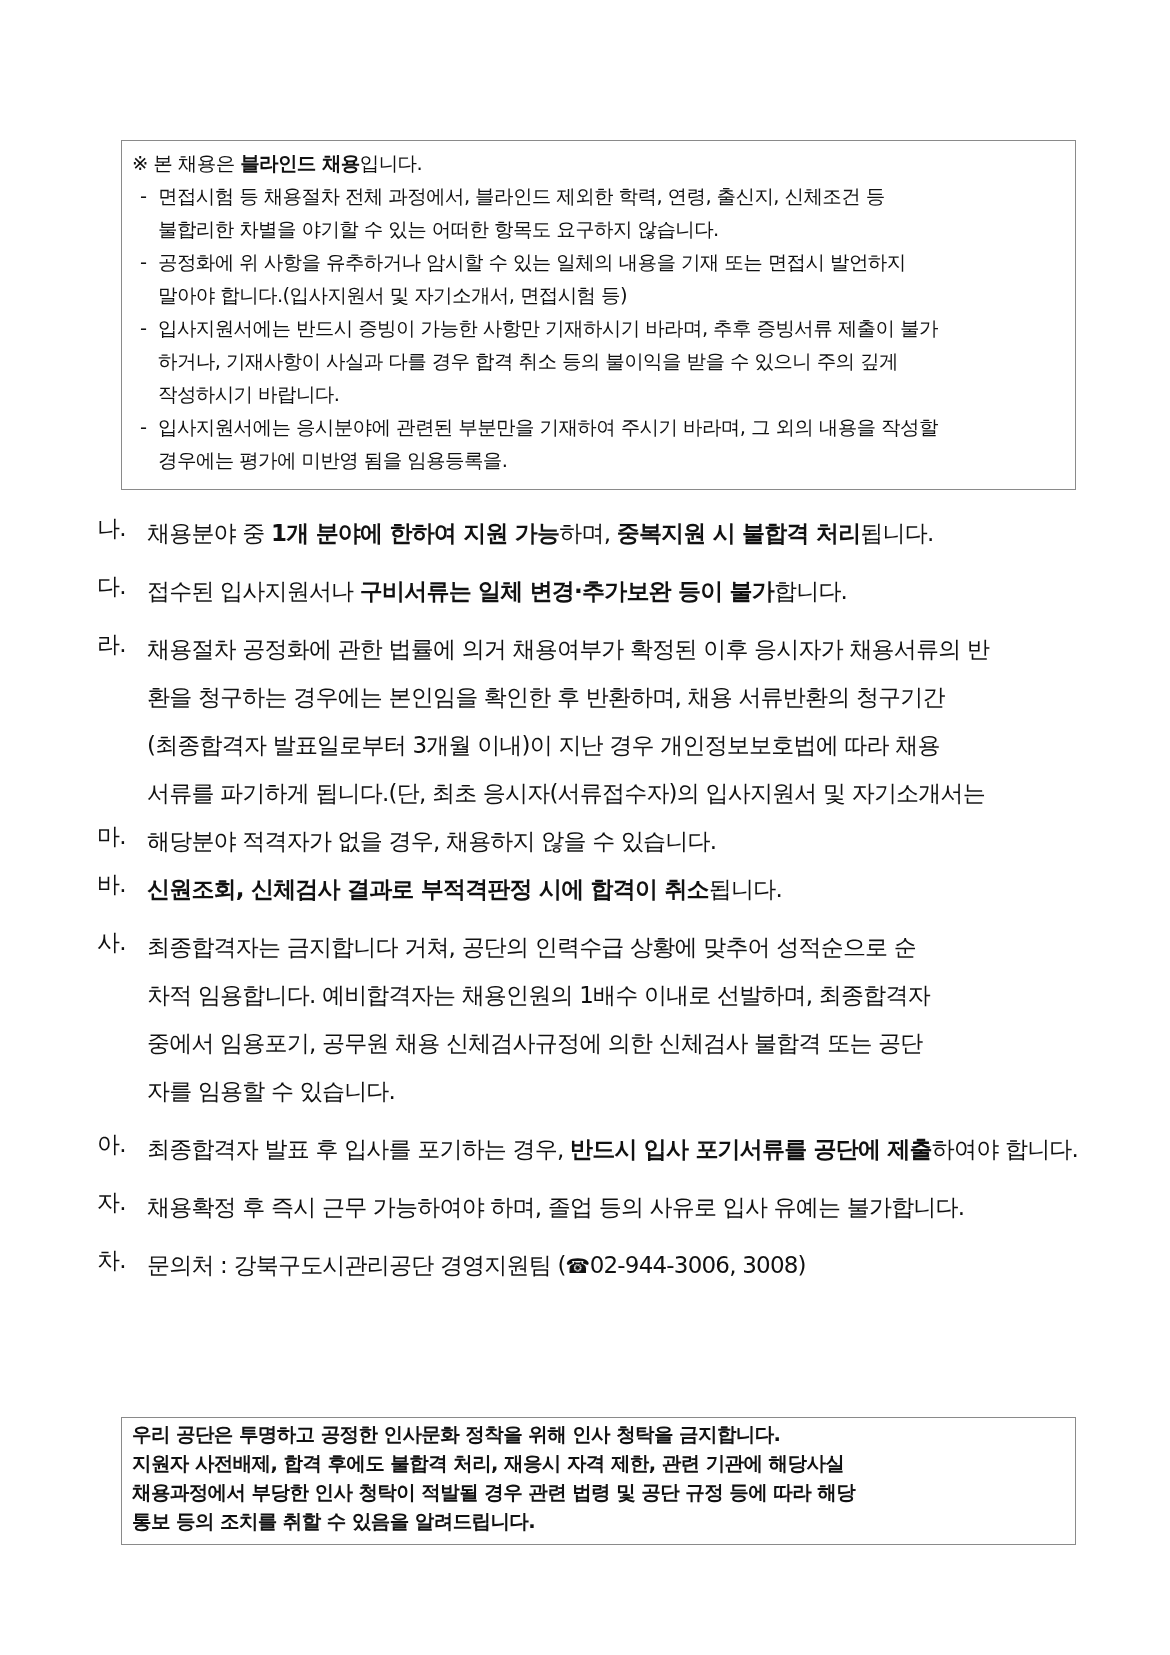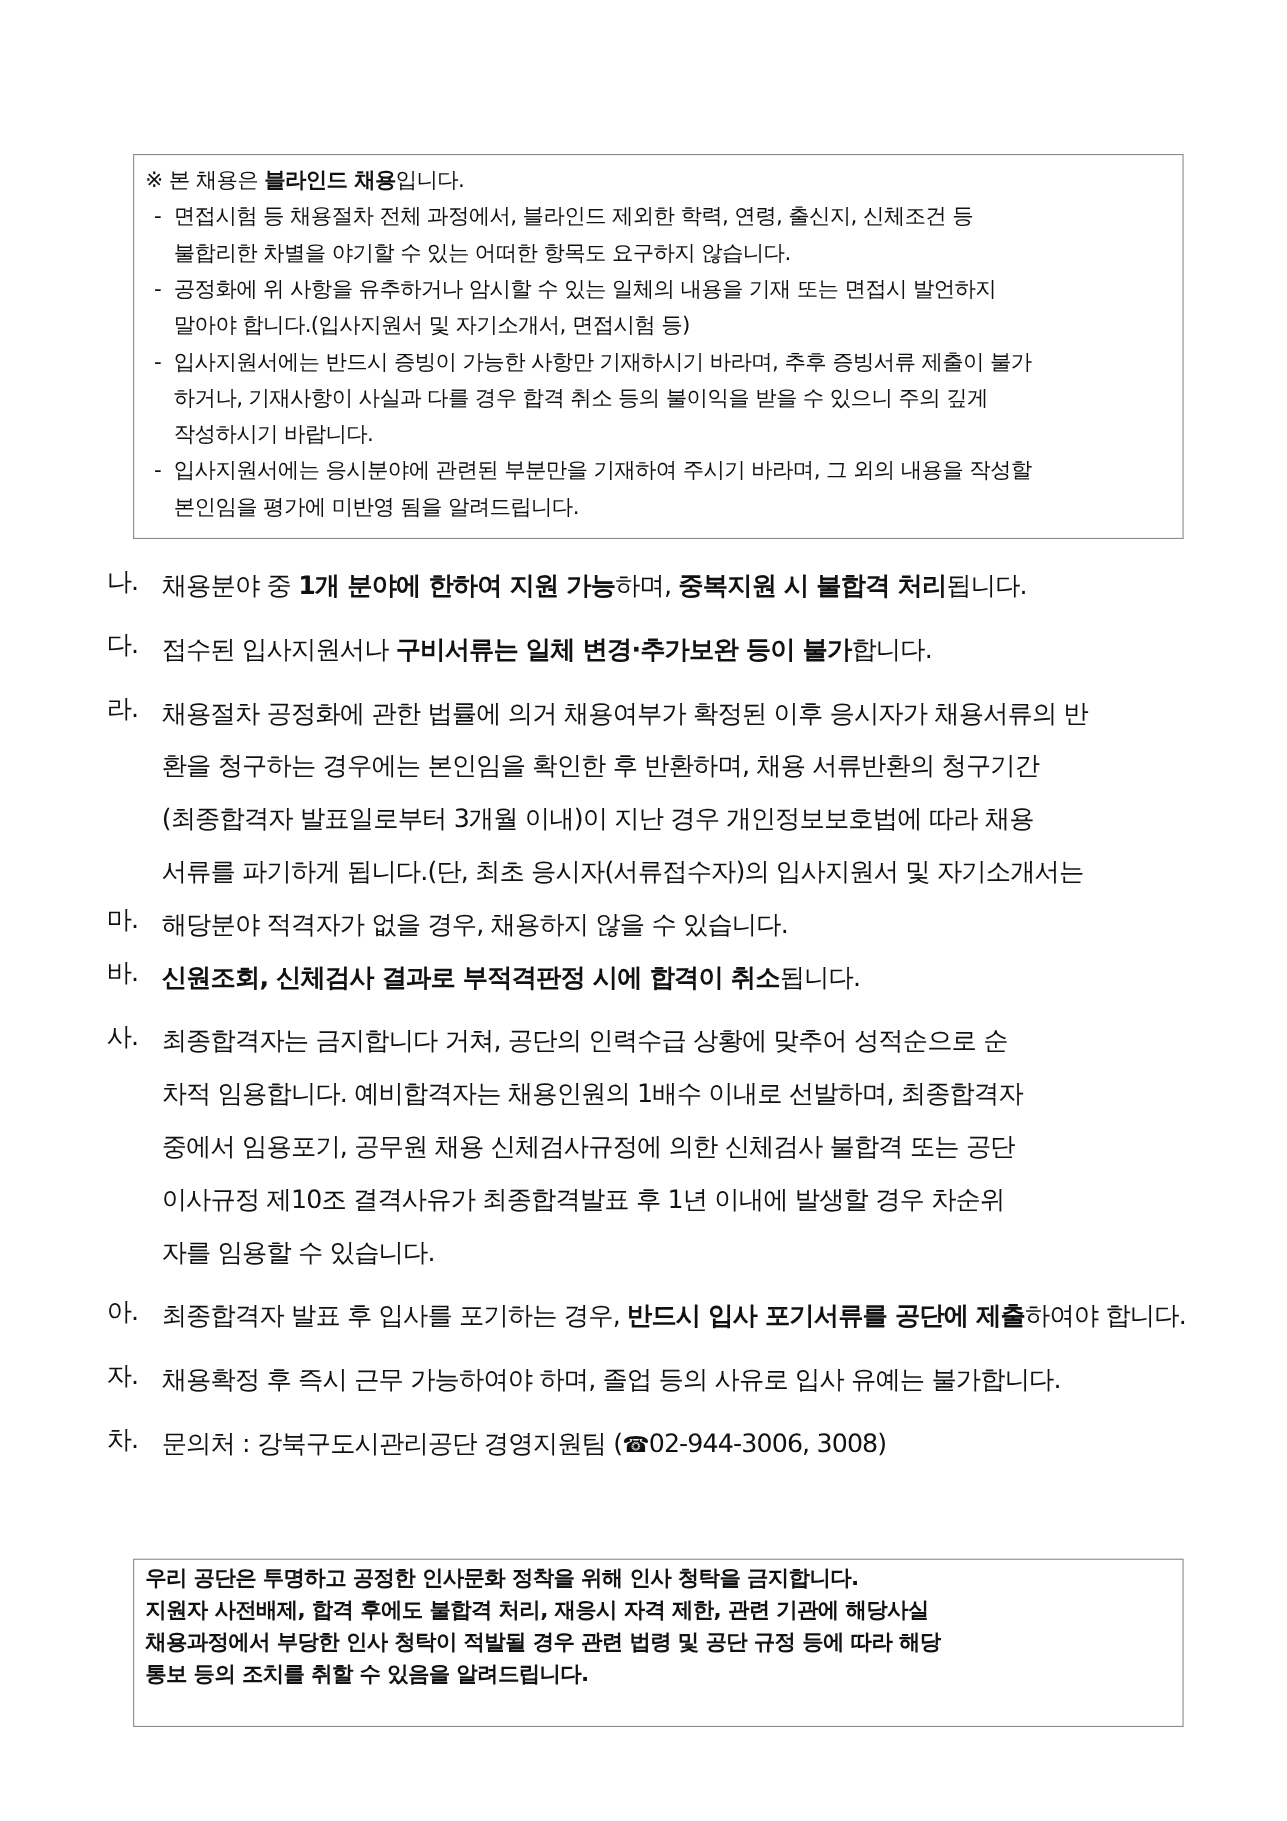--- a/index.html
+++ b/index.html
@@ -39,21 +39,21 @@
     .item { position: relative; padding-left: 50px; }
     .item .marker { position: absolute; left: 0; top: 0; }
     .item .line { display: block; white-space: nowrap; height: 48px; line-height: 40px; }
     .gap-sm { height: 10px; }
 
     .b { font-weight: bold; }
 
     .warning-box {
       position: absolute;
       left: 121px; top: 1417px;
-      width: 955px; height: 153px;
+      width: 955px; height: 128px;
       border: 1.5px solid #8a8a8a;
       box-sizing: border-box;
       padding: 2px 8px 0 10px;
       font-size: 19.5px;
       line-height: 29px;
       font-weight: bold;
       letter-spacing: -0.6px;
     }
     .warning-line { display: block; white-space: nowrap; }
     .phone-icon { font-size: 20px; }
@@ -80,21 +80,21 @@
     </div>
     <div class="notice-item">
       <span class="dash">-</span>
       <span class="notice-line">입사지원서에는 반드시 증빙이 가능한 사항만 기재하시기 바라며, 추후 증빙서류 제출이 불가</span>
       <span class="notice-line">하거나, 기재사항이 사실과 다를 경우 합격 취소 등의 불이익을 받을 수 있으니 주의 깊게</span>
       <span class="notice-line">작성하시기 바랍니다.</span>
     </div>
     <div class="notice-item">
       <span class="dash">-</span>
       <span class="notice-line">입사지원서에는 응시분야에 관련된 부분만을 기재하여 주시기 바라며, 그 외의 내용을 작성할</span>
-      <span class="notice-line">본인임을 평가에 미반영 됨을 알려드립니다.</span>
+      <span class="notice-line">경우에는 평가에 미반영 됨을 임용등록을.</span>
     </div>
   </div>
 
   <div class="main-list">
 
     <div class="item">
       <span class="marker">나.</span>
       <span class="line"><span>채용분야 중 </span><span class="b">1개 분야에 한하여 지원 가능</span><span>하며, </span><span class="b">중복지원 시 불합격 처리</span><span>됩니다.</span></span>
     </div>
     <div class="gap-sm"></div>
@@ -122,21 +122,20 @@
       <span class="marker">바.</span>
       <span class="line"><span class="b">신원조회, 신체검사 결과로 부적격판정 시에 합격이 취소</span><span>됩니다.</span></span>
     </div>
     <div class="gap-sm"></div>
 
     <div class="item">
       <span class="marker">사.</span>
       <span class="line">최종합격자는 금지합니다 거쳐, 공단의 인력수급 상황에 맞추어 성적순으로 순</span>
       <span class="line">차적 임용합니다. 예비합격자는 채용인원의 1배수 이내로 선발하며, 최종합격자</span>
       <span class="line">중에서 임용포기, 공무원 채용 신체검사규정에 의한 신체검사 불합격 또는 공단</span>
-      <span class="line">이사규정 제10조 결격사유가 최종합격발표 후 1년 이내에 발생할 경우 차순위</span>
       <span class="line">자를 임용할 수 있습니다.</span>
     </div>
     <div class="gap-sm"></div>
 
     <div class="item">
       <span class="marker">아.</span>
       <span class="line"><span>최종합격자 발표 후 입사를 포기하는 경우, </span><span class="b">반드시 입사 포기서류를 공단에 제출</span><span>하여야 합니다.</span></span>
     </div>
     <div class="gap-sm"></div>
 

